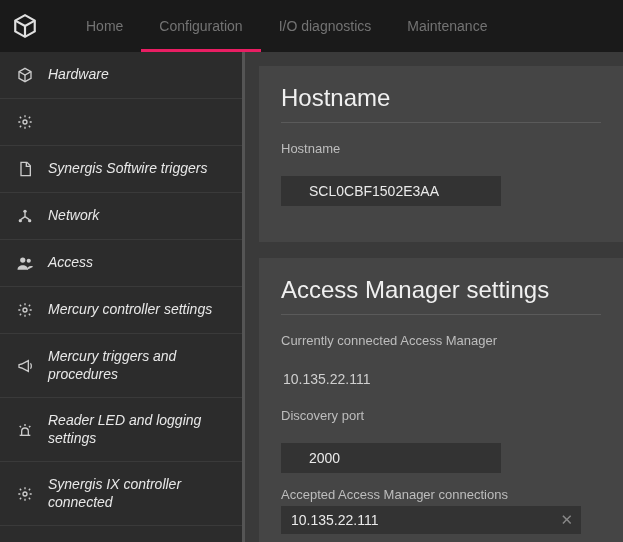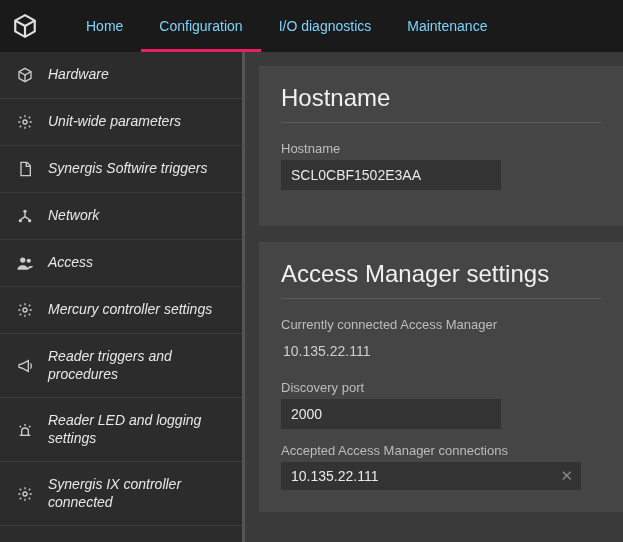--- a/index.html
+++ b/index.html
@@ -18,21 +18,21 @@
     align-items: center;
     padding: 0 12px;
   }
   .logo {
     width: 26px; height: 26px;
     margin-right: 30px;
     display: flex; align-items: center; justify-content: center;
   }
   .nav-tabs { display: flex; height: 100%; }
   .nav-tab {
-    color: #7dd3fc;
+    color: #737373;
     font-size: 14px;
     padding: 0 18px;
     display: flex; align-items: center;
     height: 100%;
     cursor: pointer;
     position: relative;
   }
   .nav-tab.active::after {
     content: "";
     position: absolute;
@@ -91,22 +91,23 @@
   .field-label {
     font-size: 13px;
     color: #bdbdbd;
     margin-bottom: 4px;
   }
   .field-input {
     background: #333333;
     border: none;
     color: #eaeaea;
     font-size: 14px;
-    padding: 7px 10px;
+    padding: 7px 28px;
     width: 220px;
+    margin-top: 16px;
   }
   .field-input.readonly {
     background: transparent;
     padding-left: 2px;
     color: #cfcfcf;
   }
   .field-block { margin-bottom: 14px; }
   .tag-input-wrap {
     position: relative;
     width: 300px;
@@ -173,21 +174,20 @@
       <span class="label">Hardware</span>
     </div>
 
     <div class="sidebar-item">
       <span class="icon">
         <svg width="16" height="16" viewBox="0 0 24 24">
             <circle cx="12" cy="12" r="3" fill="none" stroke="#ccc" stroke-width="2"></circle>
             <path d="M12 2v3M12 19v3M4.2 4.2l2.1 2.1M17.7 17.7l2.1 2.1M2 12h3M19 12h3M4.2 19.8l2.1-2.1M17.7 6.3l2.1-2.1" stroke="#ccc" stroke-width="2"></path>
           </svg>
       </span>
-      <span class="label">Unit-wide parameters</span>
     </div>
 
     <div class="sidebar-item">
       <span class="icon">
         <svg width="16" height="16" viewBox="0 0 24 24">
             <path d="M6 2h9l5 5v15H6z" fill="none" stroke="#ccc" stroke-width="2"></path>
             <polyline points="14,2 14,8 20,8" fill="none" stroke="#ccc" stroke-width="2"></polyline>
           </svg>
       </span>
       <span class="label">Synergis Softwire triggers</span>
@@ -227,21 +227,21 @@
       <span class="label">Mercury controller settings</span>
     </div>
 
     <div class="sidebar-item">
       <span class="icon">
         <svg width="16" height="16" viewBox="0 0 24 24">
             <path d="M3 10v4l4 1 10 5V4L7 9 3 10z" fill="none" stroke="#ccc" stroke-width="2"></path>
             <path d="M20 8c2 1 2 7 0 8" fill="none" stroke="#ccc" stroke-width="2"></path>
           </svg>
       </span>
-      <span class="label">Reader triggers and procedures</span>
+      <span class="label">Mercury triggers and procedures</span>
     </div>
 
     <div class="sidebar-item">
       <span class="icon">
         <svg width="16" height="16" viewBox="0 0 24 24">
             <path d="M7 20v-6a5 5 0 0110 0v6" fill="none" stroke="#ccc" stroke-width="2"></path>
             <line x1="4" y1="20" x2="20" y2="20" stroke="#ccc" stroke-width="2"></line>
             <line x1="12" y1="3" x2="12" y2="6" stroke="#ccc" stroke-width="2"></line>
             <line x1="4" y1="6" x2="6" y2="8" stroke="#ccc" stroke-width="2"></line>
             <line x1="20" y1="6" x2="18" y2="8" stroke="#ccc" stroke-width="2"></line>

